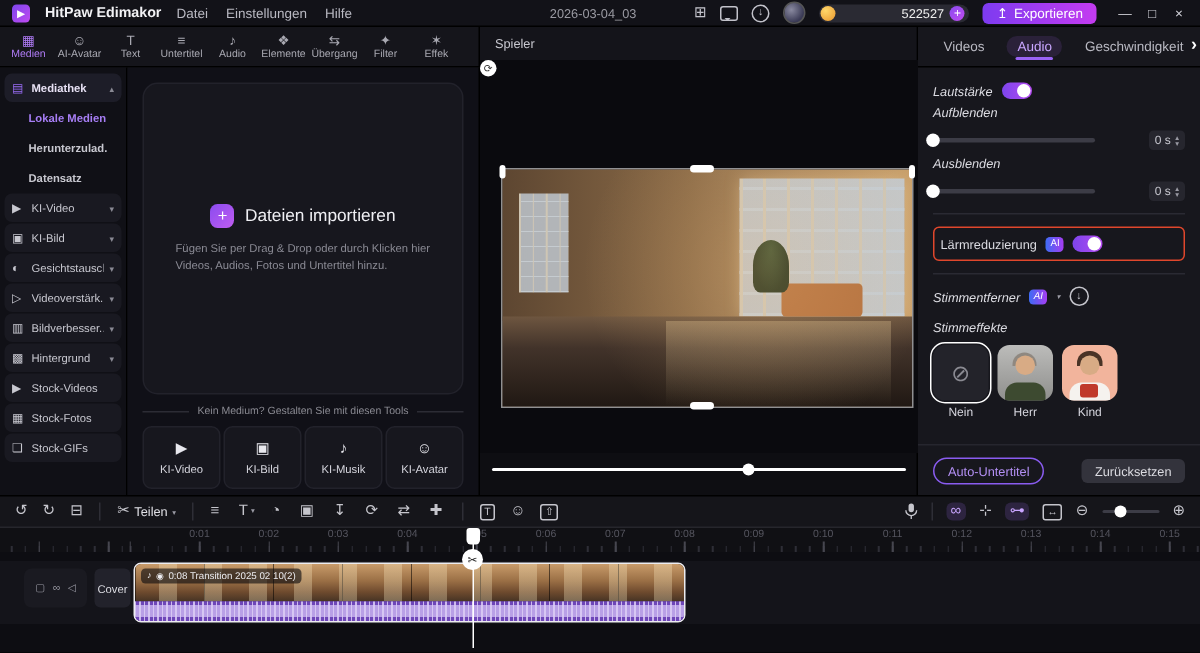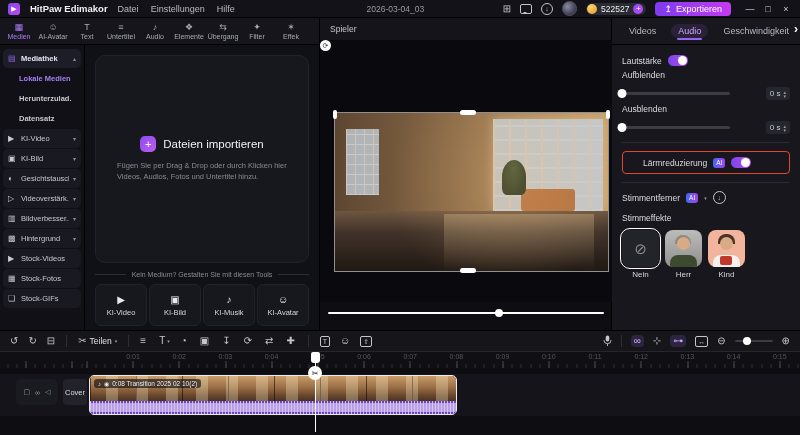--- a/index.html
+++ b/index.html
@@ -13,21 +13,21 @@
   .menu-item{color:#b9b9c2;font-size:9px;}
   #proj-title{position:absolute;left:50%;top:0;transform:translateX(-58%);line-height:18px;color:#9a9aa2;font-size:8.5px;}
   #tb-right{margin-left:auto;display:flex;align-items:center;gap:9px;}
   .tb-icon{color:#c2c2ca;font-size:10px;line-height:1;}
   .bubble{width:10px;height:8px;border:1px solid #c2c2ca;border-radius:2px;position:relative;}
   .bubble::after{content:"";position:absolute;left:2px;bottom:-3px;border:2px solid transparent;border-top-color:#c2c2ca;}
   .circ{width:10px;height:10px;border:1px solid #c2c2ca;border-radius:50%;display:flex;align-items:center;justify-content:center;font-size:7px;color:#c2c2ca;}
   #avatar{width:13px;height:13px;border-radius:50%;background:radial-gradient(circle at 35% 35%,#8a8aa0,#3a3a55 70%);border:1px solid #555;}
   #credits{display:flex;align-items:center;gap:4px;background:#2a2a33;border-radius:9px;padding:1px 3px 1px 1px;}
   #coin{width:10px;height:10px;border-radius:50%;background:radial-gradient(circle at 35% 30%,#ffd76a,#e8962e);}
-  #credit-count{color:#eee;font-size:8.5px;}
+  #credit-count{color:#eee;font-size:8.5px;margin-left:40px;}
   #credit-plus{width:10px;height:10px;border-radius:50%;background:linear-gradient(135deg,#8a4bf0,#c04bf0);color:#fff;font-size:8px;display:flex;align-items:center;justify-content:center;}
   #export-btn{display:flex;align-items:center;gap:4px;background:linear-gradient(90deg,#7d3bf0,#c43bf0);border-radius:4px;padding:2px 9px;color:#fff;font-size:9px;}
   .win-btn{color:#cfcfd6;font-size:9px;width:12px;text-align:center;}
   
   #ribbon{left:0;top:18px;width:320px;height:27px;background:#15151b;border-bottom:1px solid #000;border-right:1px solid #000;display:flex;align-items:center;padding:0 2px;box-sizing:border-box;overflow:hidden;}
   .rib-tab{flex:0 0 auto;width:34px;display:flex;flex-direction:column;align-items:center;gap:0px;color:#a9a9b2;}
   .rib-tab .rt-icon{font-size:9px;line-height:10px;}
   .rib-tab .rt-label{font-size:7px;line-height:9px;white-space:nowrap;}
   .rib-tab.active{color:#b07cf7;}
   #ribbon-chevron{position:absolute;right:0;top:20px;color:#fff;font-size:13px;font-weight:bold;line-height:22px;background:#15151b;padding:0 2px;}
@@ -86,35 +86,35 @@
   #pc-right{margin-left:auto;display:flex;align-items:center;gap:7px;color:#c5c5cc;}
   #ratio{font-size:8.5px;}
   .pc-icon{font-size:9px;}
   
   #inspector{left:612px;top:18px;width:188px;height:312px;background:#17171d;box-sizing:border-box;}
   #insp-tabs{height:26px;display:flex;align-items:center;gap:8px;padding:0 10px;border-bottom:1px solid #000;overflow:hidden;position:relative;}
   .insp-tab{color:#b9b9c2;font-size:9px;white-space:nowrap;padding:2px 7px;}
   .insp-tab.active{background:#2a2139;border-radius:10px;color:#c9a6ff;box-shadow:0 8px 0 -6px #9a63f5;}
   #insp-chevron{position:absolute;right:0;color:#fff;font-weight:bold;font-size:12px;background:#17171d;padding:0 2px;}
   #insp-body{position:absolute;left:0;top:26px;right:0;bottom:34px;padding:7px 10px;overflow:hidden;}
-  .lbl-row{display:flex;align-items:center;gap:6px;margin-top:4px;}
+  .lbl-row{display:flex;align-items:center;gap:6px;margin-top:4px;font-style:italic;}
   .p-label{color:#dcdce2;font-size:8.5px;}
   .toggle{width:20px;height:11px;border-radius:6px;background:linear-gradient(90deg,#7d45ec,#b44af0);position:relative;flex:0 0 auto;}
   .toggle::after{content:"";position:absolute;right:1px;top:1px;width:9px;height:9px;border-radius:50%;background:#fff;}
   .slider-row{display:flex;align-items:center;gap:6px;margin:7px 0 2px 0;}
   .slider{position:relative;height:3px;background:#3c3c46;border-radius:2px;flex:0 0 auto;}
   .slider .fill{position:absolute;left:0;top:0;height:100%;background:#fff;border-radius:2px;}
   .slider .knob{position:absolute;top:-3px;width:9px;height:9px;border-radius:50%;background:#fff;transform:translateX(-50%);}
   .valbox{display:flex;align-items:center;gap:3px;background:#26262e;border-radius:3px;padding:2px 4px;margin-left:auto;}
   .valbox .val{color:#c8c8d0;font-size:8px;white-space:nowrap;}
   .spin{display:flex;flex-direction:column;font-size:5px;line-height:4px;color:#9a9aa4;}
   .keys{display:flex;gap:3px;color:#8a8a94;font-size:6.5px;align-items:center;flex:0 0 auto;}
   .hr{border-top:1px solid #2a2a33;margin:8px 0;}
   .ai{font-size:6.5px;color:#fff;background:linear-gradient(90deg,#3e6cf4,#a63df2);border-radius:3px;padding:1px 3px;line-height:8px;}
-  #noise-box{display:flex;align-items:center;gap:6px;border:1.5px solid #e0472c;border-radius:4px;padding:5px 20px;margin:2px 0;}
+  #noise-box{display:flex;align-items:center;gap:6px;border:1.5px solid #e0472c;border-radius:4px;padding:5px 4px;margin:2px 0;}
   .dl-circ{width:11px;height:11px;border:1px solid #c5c5cc;border-radius:50%;display:flex;align-items:center;justify-content:center;font-size:7px;color:#c5c5cc;}
   .tiny-caret{font-size:5px;color:#9a9aa4;}
   #effects-row{display:flex;gap:6px;margin-top:7px;}
   .effect-item{display:flex;flex-direction:column;align-items:center;gap:3px;}
   .card{width:37px;height:37px;border-radius:8px;position:relative;overflow:hidden;background:#9a9a98;}
   .effect-item.active .card{outline:1.5px solid #fff;outline-offset:1px;}
   .card .hair{position:absolute;width:16px;height:9px;border-radius:8px 8px 0 0;left:10px;top:5px;background:#8f8880;}
   .card .head{position:absolute;width:13px;height:13px;border-radius:50%;left:12px;top:7px;background:#d8ab85;}
   .card .body{position:absolute;width:27px;height:15px;border-radius:8px 8px 0 0;left:5px;bottom:-3px;background:#3d4a30;}
   .card .accent{position:absolute;display:none;}
@@ -471,20 +471,24 @@
               <span class="hair"></span>
               <span class="head"></span>
               <span class="body"></span>
               <span class="accent"></span>
 
             </div>
             <span class="effect-label">Kind</span>
           </div>
         </div>
     </div>
+    <div id="insp-bottom">
+      <span id="auto-sub">Auto-Untertitel</span>
+      <span id="reset-btn">Zurücksetzen</span>
+    </div>
   </div>
 
   <div id="tl-toolbar" class="abs">
     <span style="display:flex;gap:10px;">
 
     <span class="tl-icon">↺</span>
         <span class="tl-icon">↻</span>
         <span class="tl-icon">⊟</span>
       </span>
     <span class="tl-sep"></span>

